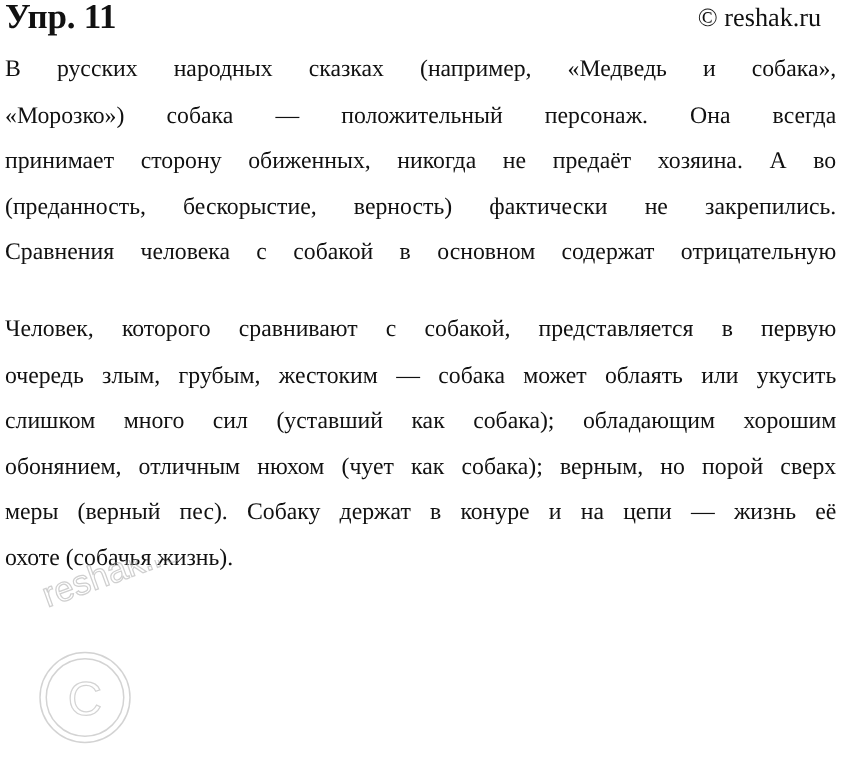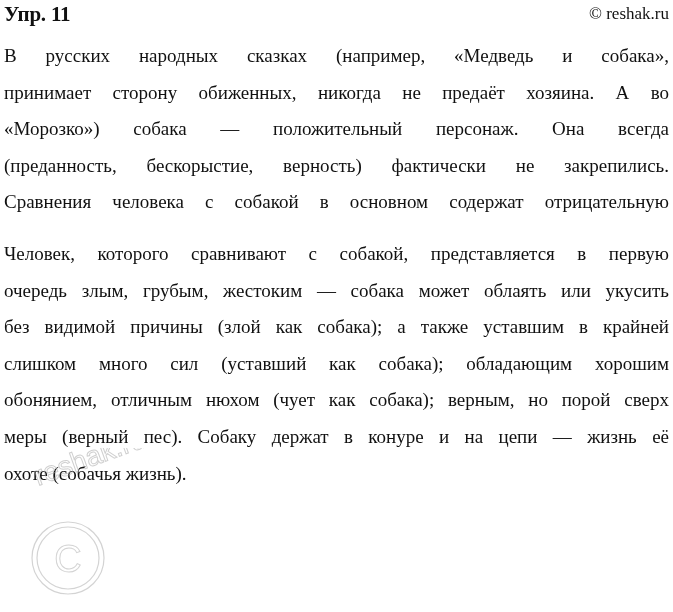--- a/index.html
+++ b/index.html
@@ -19,48 +19,48 @@
       position: absolute;
       top: 0;
       left: 0;
       width: 673px;
       height: 30px;
     }
     .exercise-title {
       position: absolute;
       left: 4px;
       top: 1px;
-      font-size: 21px;
+      font-size: 28px;
       font-weight: bold;
       line-height: 26px;
       letter-spacing: -0.2px;
     }
     .copyright {
       position: absolute;
-      right: 4px;
+      right: 16px;
       top: 1px;
-      font-size: 17px;
+      font-size: 21px;
       line-height: 26px;
     }
     .content {
       position: absolute;
       left: 4px;
       top: 38px;
       width: 665px;
     }
     .para {
       margin: 0;
       font-size: 19px;
       line-height: 36.6px;
       text-align: justify;
       text-align-last: left;
       word-spacing: 0px;
     }
     .para + .para {
-      margin-top: 15px;
+      margin-top: 25px;
     }
     .line {
       display: block;
       text-align: justify;
       text-align-last: justify;
       white-space: nowrap;
       height: 36.6px;
     }
     .line.last {
       text-align-last: left;
@@ -79,29 +79,28 @@
 <body>
 
 <div class="header">
   <div class="exercise-title">Упр. 11</div>
   <div class="copyright">© reshak.ru</div>
 </div>
 
 <div class="content">
   <p class="para">
     <span class="line">В русских народных сказках (например, «Медведь и собака»,</span>
+    <span class="line">«Морозко») собака — положительный персонаж. Она всегда</span>
     <span class="line">принимает сторону обиженных, никогда не предаёт хозяина. А во</span>
-    <span class="line">«Морозко») собака — положительный персонаж. Она всегда</span>
     <span class="line">(преданность, бескорыстие, верность) фактически не закрепились.</span>
     <span class="line">Сравнения человека с собакой в основном содержат отрицательную</span>
   </p>
   <p class="para">
     <span class="line">Человек, которого сравнивают с собакой, представляется в первую</span>
     <span class="line">очередь злым, грубым, жестоким — собака может облаять или укусить</span>
-    <span class="line">без видимой причины (злой как собака); а также уставшим в крайней</span>
     <span class="line">слишком много сил (уставший как собака); обладающим хорошим</span>
     <span class="line">обонянием, отличным нюхом (чует как собака); верным, но порой сверх</span>
     <span class="line">меры (верный пес). Собаку держат в конуре и на цепи — жизнь её</span>
     <span class="line last">охоте (собачья жизнь).</span>
   </p>
 </div>
 
 <div class="watermark">
   <svg width="140" height="160" viewBox="0 0 140 160">
     <circle cx="50" cy="110" r="36" fill="none" stroke="#b0b0b0" stroke-width="1.2"></circle>

